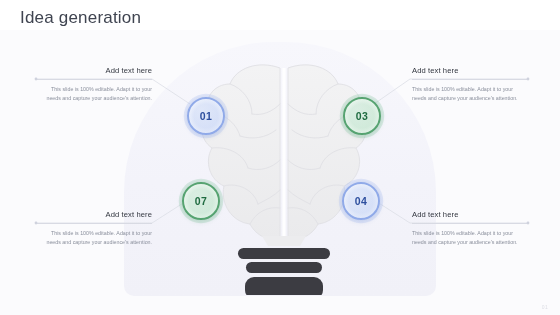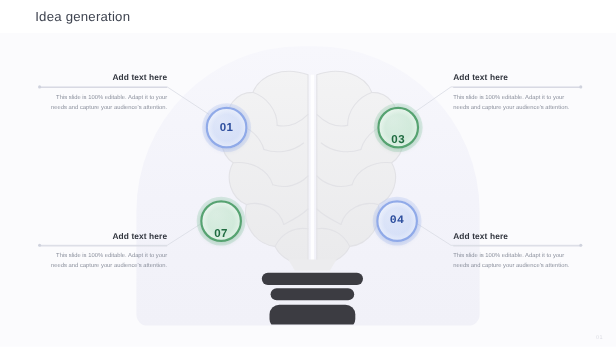--- a/index.html
+++ b/index.html
@@ -25,22 +25,22 @@
 
   
   .header-band {
     position: absolute;
     left: 0; top: 0;
     width: 560px; height: 30px;
     background: #ffffff;
   }
   .page-title {
     position: absolute;
-    left: 32px; top: 8px;
-    font-size: 12px;
+    left: 20px; top: 8px;
+    font-size: 17px;
     font-weight: 400;
     color: #3f4450;
     letter-spacing: 0.2px;
     white-space: nowrap;
   }
 
   
   .stage-panel {
     position: absolute;
     left: 124px; top: 42px;
@@ -89,45 +89,44 @@
   .marker.blue .halo {
     background: radial-gradient(circle, rgba(150,175,235,0.30) 40%, rgba(150,175,235,0) 72%);
   }
   .marker.green {
     background:
       radial-gradient(circle at 36% 32%, #ffffff 0%, #f2faf4 58%, #e5f4ea 100%);
     border: 2.6px solid #4f9e6a;
     color: #1f6b40;
     box-shadow: 0 0 0 3.2px rgba(140,200,165,0.30),
                 0 2px 5px rgba(70,140,100,0.18);
-    align-items: flex-end;
   }
   .marker.green .halo {
     background: radial-gradient(circle, rgba(140,200,165,0.32) 40%, rgba(140,200,165,0) 72%);
   }
 
   #marker-1 { left: 187px; top: 97px; }
   #marker-2 { left: 182px; top: 182px; }
   #marker-3 { left: 343px; top: 97px; }
-  #marker-4 { left: 342px; top: 182px; font-family: Liberation Mono, monospace; }
+  #marker-4 { left: 342px; top: 182px; }
 
   
   .connectors {
     position: absolute;
     left: 0; top: 0;
     width: 560px; height: 315px;
     pointer-events: none;
     z-index: 3;
   }
 
   
   .block { position: absolute; width: 116px; }
   .block .heading {
     font-size: 7.6px;
-    font-weight: 700;
+    font-weight: 400;
     color: #32363f;
     letter-spacing: 0.1px;
     padding-bottom: 4px;
     white-space: nowrap;
   }
   .block .rule {
     height: 1px;
     background: #d6d8e2;
     margin-bottom: 5px;
   }

